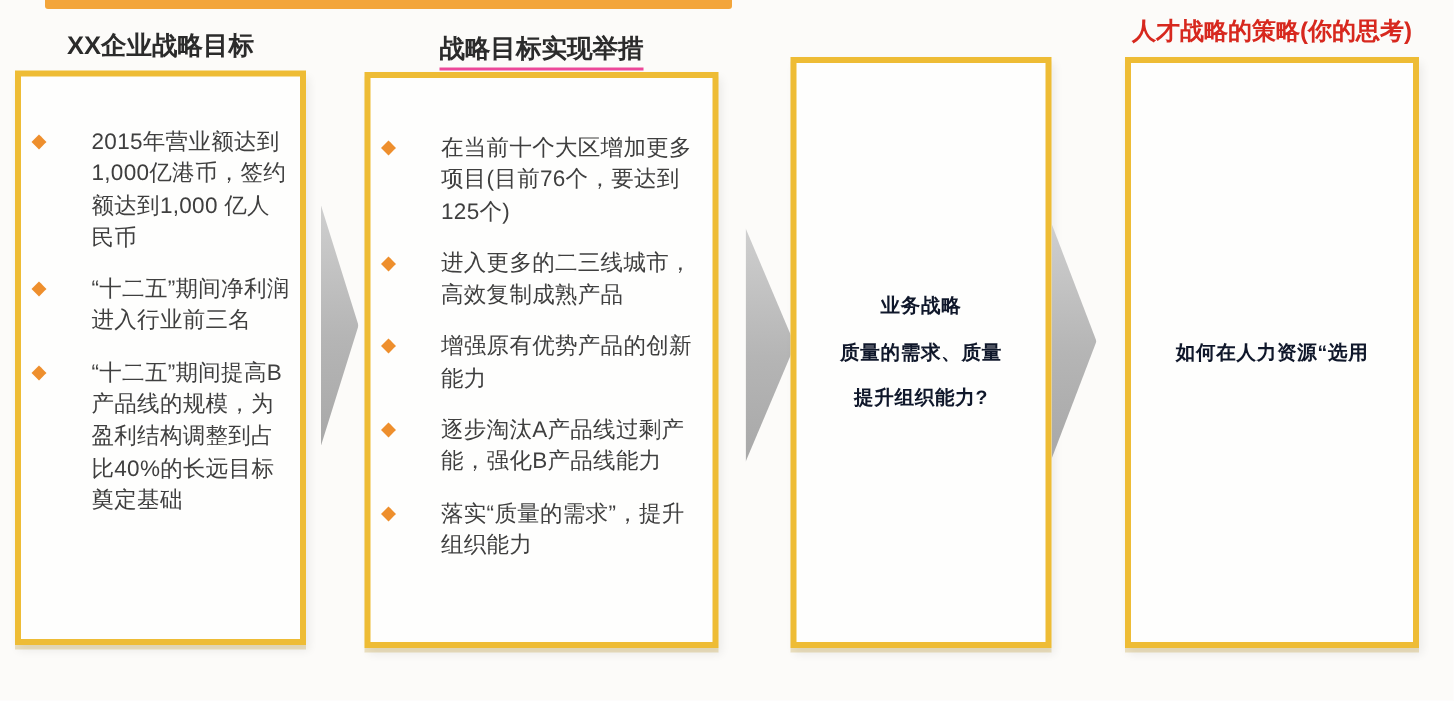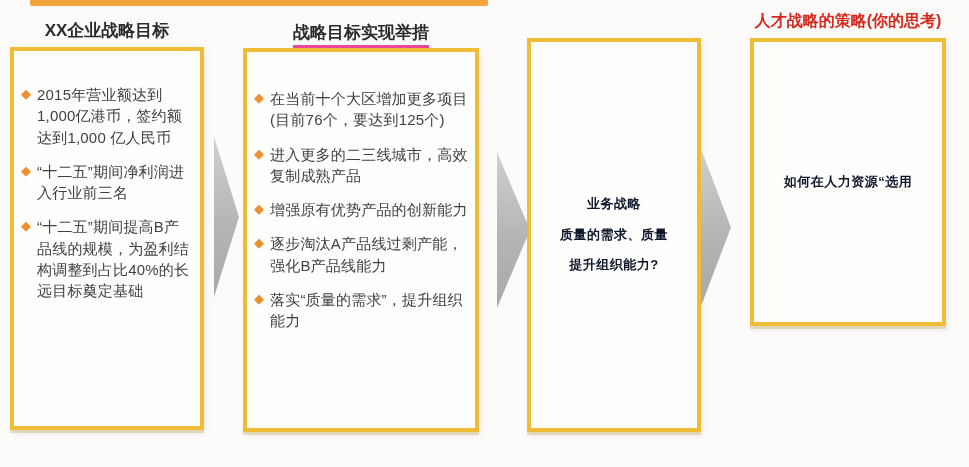--- a/index.html
+++ b/index.html
@@ -4,36 +4,36 @@
 <style>
   html,body{margin:0;padding:0;}
   body{font-family:"Liberation Sans","DejaVu Sans",sans-serif;background:#ffffff;}
   .stage{position:relative;width:969px;height:467px;background:#fcfbf9;overflow:hidden;}
 
   .top-bar{position:absolute;left:30px;top:0;width:458px;height:6px;background:#f3a53b;border-radius:0 0 2px 2px;}
 
   .col-title{position:absolute;text-align:center;font-weight:bold;font-size:17px;color:#2b2b2b;white-space:nowrap;}
   .t1{left:0px;top:19px;width:214px;}
   .t2{left:243px;top:21px;width:236px;}
-  .t2 .ul{border-bottom:8px solid #ec4899;padding-bottom:3px;}
+  .t2 .ul{border-bottom:2px solid #ec4899;padding-bottom:3px;}
   .t3{left:498px;top:11px;width:230px;font-size:16px;color:#d7281e;}
   .t4{left:732px;top:11px;width:232px;font-size:16px;color:#d7281e;}
 
   .gbox{position:absolute;box-sizing:border-box;border:4px solid #eebc35;background:#fefefd;
         box-shadow:0 3px 0 rgba(190,150,40,.28),2px 4px 6px rgba(0,0,0,.07);}
   .b1{left:10px;top:47px;width:194px;height:383px;}
   .b2{left:243px;top:48px;width:236px;height:384px;}
   .b3{left:527px;top:38px;width:174px;height:394px;display:flex;align-items:center;justify-content:center;}
-  .b4{left:750px;top:38px;width:196px;height:288px;display:flex;align-items:center;justify-content:center;}
+  .b4{left:750px;top:38px;width:196px;height:394px;display:flex;align-items:center;justify-content:center;}
 
   .bullets{padding:33px 6px 0 7px;}
   .b2 .bullets{padding-top:36px;}
   .bullet-row{display:flex;align-items:flex-start;margin-bottom:13px;color:#3f3f3f;font-size:15px;line-height:1.42;letter-spacing:.2px;}
   .diamond{flex:0 0 16px;color:#ee8f2d;font-size:13px;line-height:1.6;}
-  .bullet-text{flex:1;}
+  .bullet-text{flex:1;margin-left:24px;}
 
   .center-text{text-align:center;font-weight:bold;font-size:13px;line-height:2.35;color:#0f172a;letter-spacing:.5px;}
 
   .arrow{position:absolute;background:linear-gradient(180deg,#cfcfcf 0%,#b5b5b5 55%,#a8a8a8 100%);
          clip-path:polygon(0 0,100% 50%,0 100%);}
   .a1{left:214px;top:137px;width:25px;height:160px;}
   .a2{left:497px;top:152px;width:33px;height:156px;}
   .a3{left:701px;top:149px;width:30px;height:157px;}
 </style>
 </head>

